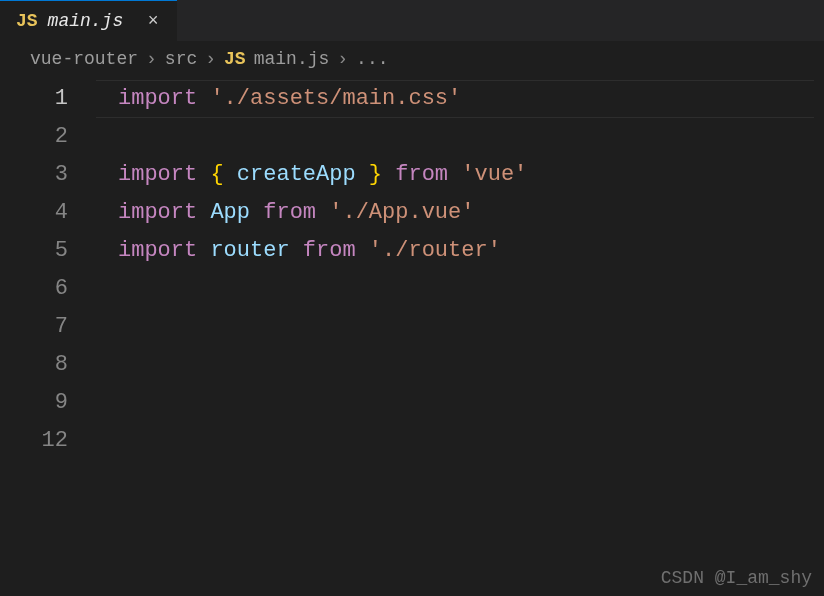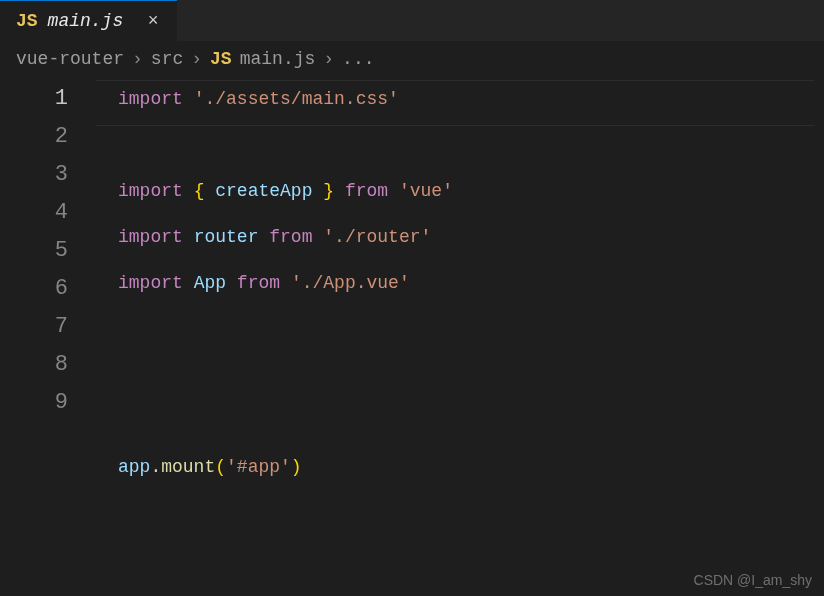--- a/index.html
+++ b/index.html
@@ -47,21 +47,21 @@
     height: 20px;
     display: flex;
     align-items: center;
     justify-content: center;
   }
 
   .breadcrumb {
     height: 34px;
     display: flex;
     align-items: center;
-    padding-left: 16px;
+    padding-left: 30px;
     gap: 8px;
     color: #9d9d9d;
     font-size: 18px;
     background: #1e1e1e;
   }
   .breadcrumb .sep {
     color: #8a8a8a;
   }
   .breadcrumb .js-icon {
     color: #e8c35a;
@@ -86,24 +86,24 @@
     line-height: 38px;
     font-size: 22px;
   }
   .gutter .ln.active { color: #c6c6c6; }
 
   .code {
     flex: 1;
     padding-left: 22px;
   }
   .code .line {
-    height: 46px;
+    height: 38px;
     line-height: 38px;
     white-space: pre;
-    font-size: 18px;
+    font-size: 22px;
     position: relative;
   }
   .code .line.active::before {
     content: "";
     position: absolute;
     left: -22px;
     right: 10px;
     top: 0;
     bottom: 0;
     border-top: 1px solid rgba(255,255,255,0.07);
@@ -116,23 +116,23 @@
   .brc  { color: #ffd602; }   
   .id   { color: #9cdcfe; }   
   .fn   { color: #dcdcaa; }   
   .str  { color: #ce9178; }   
   .op   { color: #d4d4d4; }   
 
   .watermark {
     position: absolute;
     right: 12px;
     bottom: 8px;
-    font-size: 14px;
+    font-size: 18px;
     color: #6f6f6f;
-    font-family: Liberation Sans, sans-serif;
+    font-family: Liberation Mono, monospace;
   }
 </style>
 </head>
 <body>
 
 <div class="tab-bar">
   <div class="tab">
     <span class="js-icon">JS</span>
     <span class="tab-label">main.js</span>
     <span class="close-icon">×</span>
@@ -154,28 +154,28 @@
   <div class="gutter" id="gutter">
       <div class="ln active">1</div>
       <div class="ln">2</div>
       <div class="ln">3</div>
       <div class="ln">4</div>
       <div class="ln">5</div>
       <div class="ln">6</div>
       <div class="ln">7</div>
       <div class="ln">8</div>
       <div class="ln">9</div>
+      <div class="ln">12</div>
     </div>
   <div class="code" id="code">
       <div class="line active"><span class="kw">import</span><span class="op"> </span><span class="str">'./assets/main.css'</span></div>
       <div class="line"></div>
       <div class="line"><span class="kw">import</span><span class="op"> </span><span class="brc">{</span><span class="op"> </span><span class="id">createApp</span><span class="op"> </span><span class="brc">}</span><span class="op"> </span><span class="kw">from</span><span class="op"> </span><span class="str">'vue'</span></div>
+      <div class="line"><span class="kw">import</span><span class="op"> </span><span class="id">App</span><span class="op"> </span><span class="kw">from</span><span class="op"> </span><span class="str">'./App.vue'</span></div>
       <div class="line"><span class="kw">import</span><span class="op"> </span><span class="id">router</span><span class="op"> </span><span class="kw">from</span><span class="op"> </span><span class="str">'./router'</span></div>
-      <div class="line"><span class="kw">import</span><span class="op"> </span><span class="id">App</span><span class="op"> </span><span class="kw">from</span><span class="op"> </span><span class="str">'./App.vue'</span></div>
       <div class="line"></div>
       <div class="line"></div>
       <div class="line"></div>
-      <div class="line"><span class="id">app</span><span class="op">.</span><span class="fn">mount</span><span class="brc">(</span><span class="str">'#app'</span><span class="brc">)</span></div>
       <div class="line"></div>
     </div>
 </div>
 
 <div class="watermark">CSDN @I_am_shy</div>
 
 </body></html>

